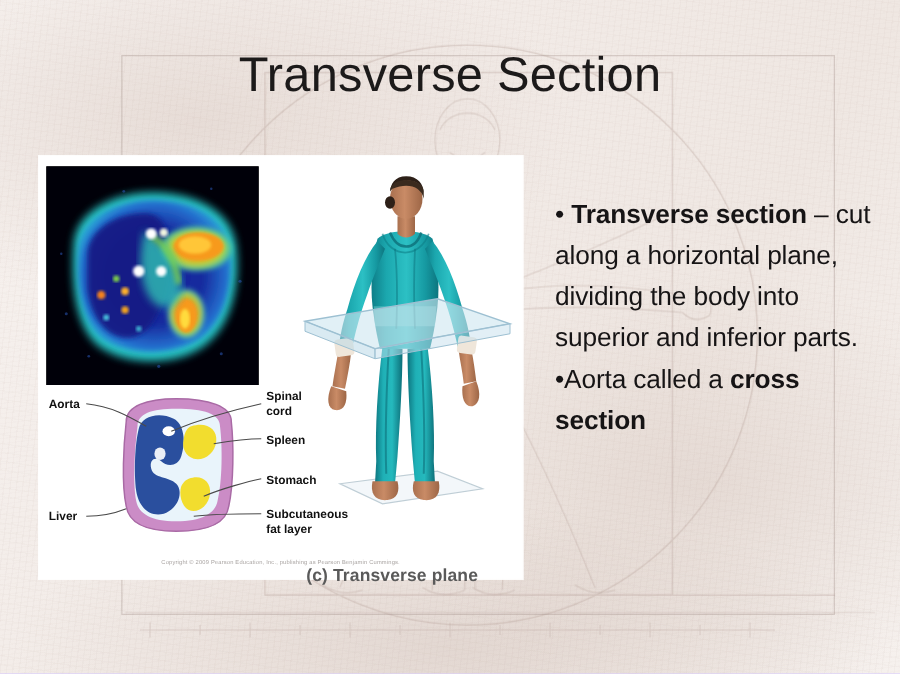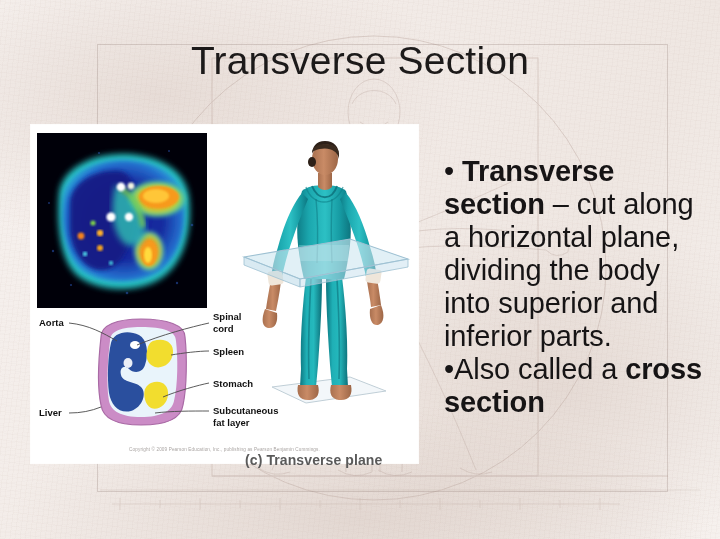--- a/index.html
+++ b/index.html
@@ -109,21 +109,21 @@
     color: #a9a4a2;
     letter-spacing: .15px;
     white-space: nowrap;
   }
 
   
   .body-text {
     position: absolute;
     left: 444px; top: 155px;
     width: 262px;
-    font-size: 29px;
+    font-size: 21px;
     line-height: 33px;
     color: #161415;
     letter-spacing: -.1px;
   }
   .body-text .b { font-weight: 700; }
   .para { margin: 0; }
   .para + .para { margin-top: 0px; }
 </style>
 </head>
 <body>
@@ -402,16 +402,16 @@
           <text x="182" y="115">fat layer</text>
         </g>
       </svg>
     </div>
 
     <div class="copyright">Copyright © 2009 Pearson Education, Inc., publishing as Pearson Benjamin Cummings.</div>
   </div>
 
   <div class="body-text">
     <p class="para"><span>•</span> <span class="b">Transverse section</span><span> – cut along a horizontal plane, dividing the body into superior and inferior parts.</span></p>
-    <p class="para"><span>•</span><span>Also called a </span><span class="b">cross section</span></p>
+    <p class="para"><span>•</span><span>Aorta called a </span><span class="b">cross section</span></p>
   </div>
 
 </div>
 
 </body></html>

